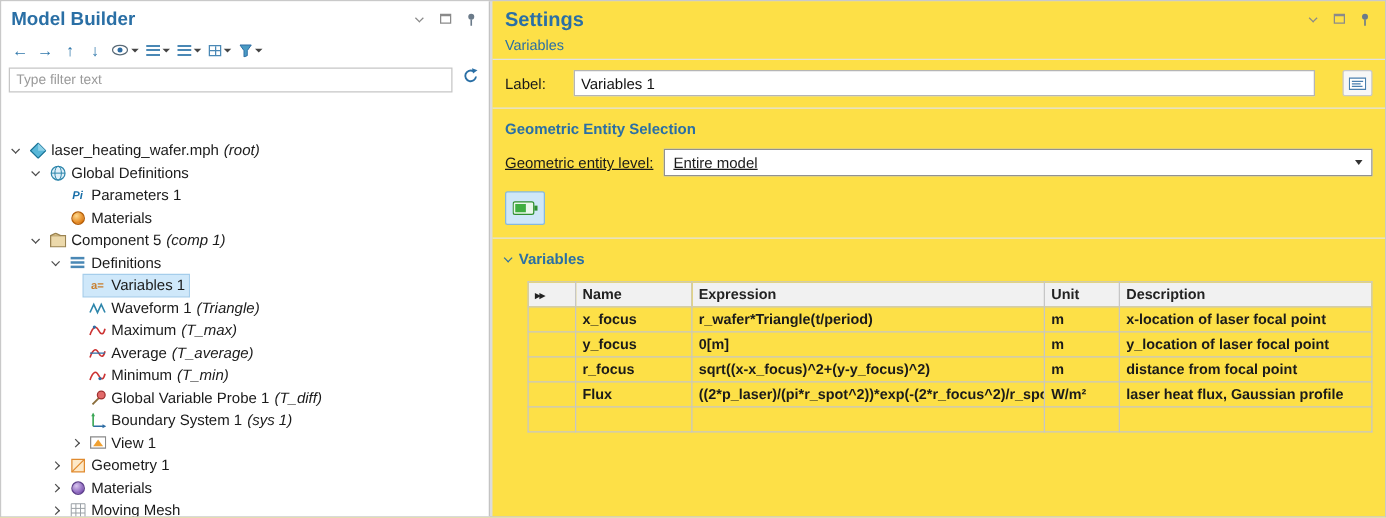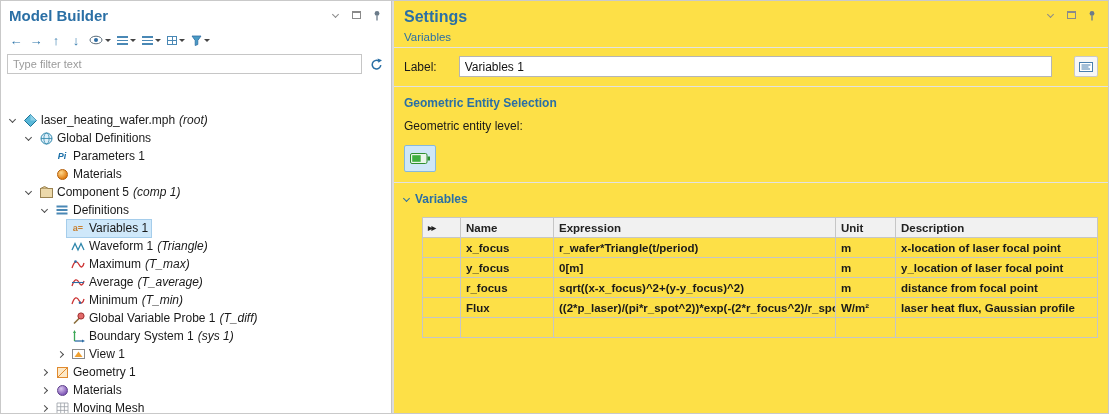--- a/index.html
+++ b/index.html
@@ -28,21 +28,21 @@
 
   .toolbar { display:flex; align-items:center; gap:2px; padding:1px 6px 3px; height:24px; }
   .tb { display:inline-flex; align-items:center; justify-content:center; min-width:18px; height:19px; padding:0 2px; border-radius:2px; cursor:pointer; }
   .tb-glyph { color:#3178ab; font-size:13px; line-height:1; }
   .caret { width:0; height:0; border-top:3.5px solid #444; border-left:3px solid transparent; border-right:3px solid transparent; margin-left:2px; }
   .bars { width:11px; height:9px; background:repeating-linear-gradient(to bottom,#4a88b5 0 1.6px, transparent 1.6px 3.6px); }
   .gridglyph { width:10px; height:9px; border:1px solid #4a88b5;
      background: linear-gradient(#4a88b5,#4a88b5) 50% 0/1px 100% no-repeat,
                  linear-gradient(#4a88b5,#4a88b5) 0 50%/100% 1px no-repeat; }
 
-  .filter-row { display:flex; align-items:center; gap:5px; padding:1px 6px 4px; }
+  .filter-row { display:flex; gap:5px; padding:1px 6px 4px; }
   .filter-input { flex:1; height:20px; border:1px solid #c6c6c6; padding:0 5px; font-size:11px; font-family:"Liberation Sans",sans-serif; color:#444; }
   .filter-input::placeholder { color:#9a9a9a; }
   .refresh { display:inline-flex; width:18px; justify-content:center; cursor:pointer; }
 
   .tree { flex:1; overflow:hidden; padding-top:2px;margin-top:31px; }
   .tree-row { display:flex; align-items:center; height:18px; white-space:nowrap; cursor:default; }
   .ind0 { padding-left:4px; } .ind1 { padding-left:20px; } .ind2 { padding-left:36px; } .ind3 { padding-left:52px; }
   .tr-arrow { flex:0 0 14px; display:flex; align-items:center; justify-content:center; }
   .tr-icon { flex:0 0 16px; height:14px; display:flex; align-items:center; justify-content:center; margin-right:3px; }
   .row-content { display:inline-flex; align-items:center; height:17px; padding:0 3px; }
@@ -62,21 +62,21 @@
   .settings-subtitle { color:#2a6fa5; font-size:11.5px; margin-top:5px; }
   .rp-controls { position:absolute; top:8px; right:10px; }
   .hsep { border-top:1px solid #e2e2e2; margin:0; }
 
   .label-row { display:flex; align-items:center; gap:22px; padding:8px 10px 9px; }
   .field-label { font-size:12px; color:#1a1a1a; }
   .text-input { flex:1; height:21px; border:1px solid #b5b5b5; padding:0 5px; font-size:12px; font-family:"Liberation Sans",sans-serif; color:#111; }
   .sq-btn { width:24px; height:21px; border:1px solid #c9c9c9; background:#f7f7f7; display:inline-flex; align-items:center; justify-content:center; cursor:pointer; border-radius:2px; }
 
   .section-header { display:flex; align-items:center; gap:6px; padding:9px 10px 5px; color:#2a6fa5; font-weight:bold; font-size:12px; cursor:pointer; }
-  .entity-row { display:flex; align-items:center; gap:8px; padding:4px 10px 6px; }
+  .entity-row { display:flex; align-items:center; gap:8px; padding:4px 10px 6px;text-decoration:underline; }
   .dropdown { flex:1; height:22px; border:1px solid #919191; background:#fff; display:flex; align-items:center; padding:0 7px; cursor:pointer; }
   .dd-caret { margin-left:auto; width:0; height:0; border-top:4px solid #333; border-left:3.5px solid transparent; border-right:3.5px solid transparent; }
 
   .toggle-btn { margin:6px 0 10px 10px; width:32px; height:27px; background:#cfe7f7; border:1px solid #86b9dd; border-radius:2px; display:inline-flex; align-items:center; justify-content:center; cursor:pointer; }
 
   .var-table-wrap { padding:6px 10px 0 28px; }
   table.var-table { border-collapse:collapse; width:100%; table-layout:fixed; font-size:11.5px; }
   .var-table th, .var-table td { border:1px solid #c6c6c6; height:20px; padding:0 5px; text-align:left; font-weight:bold; overflow:hidden; white-space:nowrap; }
   .var-table th { background:#f1f1f1; color:#222; }
   .marker-cell { font-size:6px; color:#333; text-align:left; letter-spacing:-1px; }
@@ -445,20 +445,24 @@
       </span>
     </div>
     <div class="hsep"></div>
 
     <div class="section-header">
       <span>Geometric Entity Selection</span>
     </div>
 
     <div class="entity-row">
       <span class="field-label">Geometric entity level:</span>
+      <div class="dropdown">
+        <span>Entire model</span>
+        <span class="dd-caret"></span>
+      </div>
     </div>
 
     <div>
       <span class="toggle-btn">
         <svg width="21" height="13" viewBox="0 0 21 13">
             <rect x="0.5" y="1.5" width="16.5" height="10" rx="1.5" fill="#eaf7ea" stroke="#2f8f2f"></rect>
             <rect x="2.2" y="3.2" width="8.5" height="6.6" fill="#3fae3f"></rect>
             <rect x="17.5" y="4.5" width="2.5" height="4" fill="#2f8f2f"></rect>
           </svg>
       </span>

